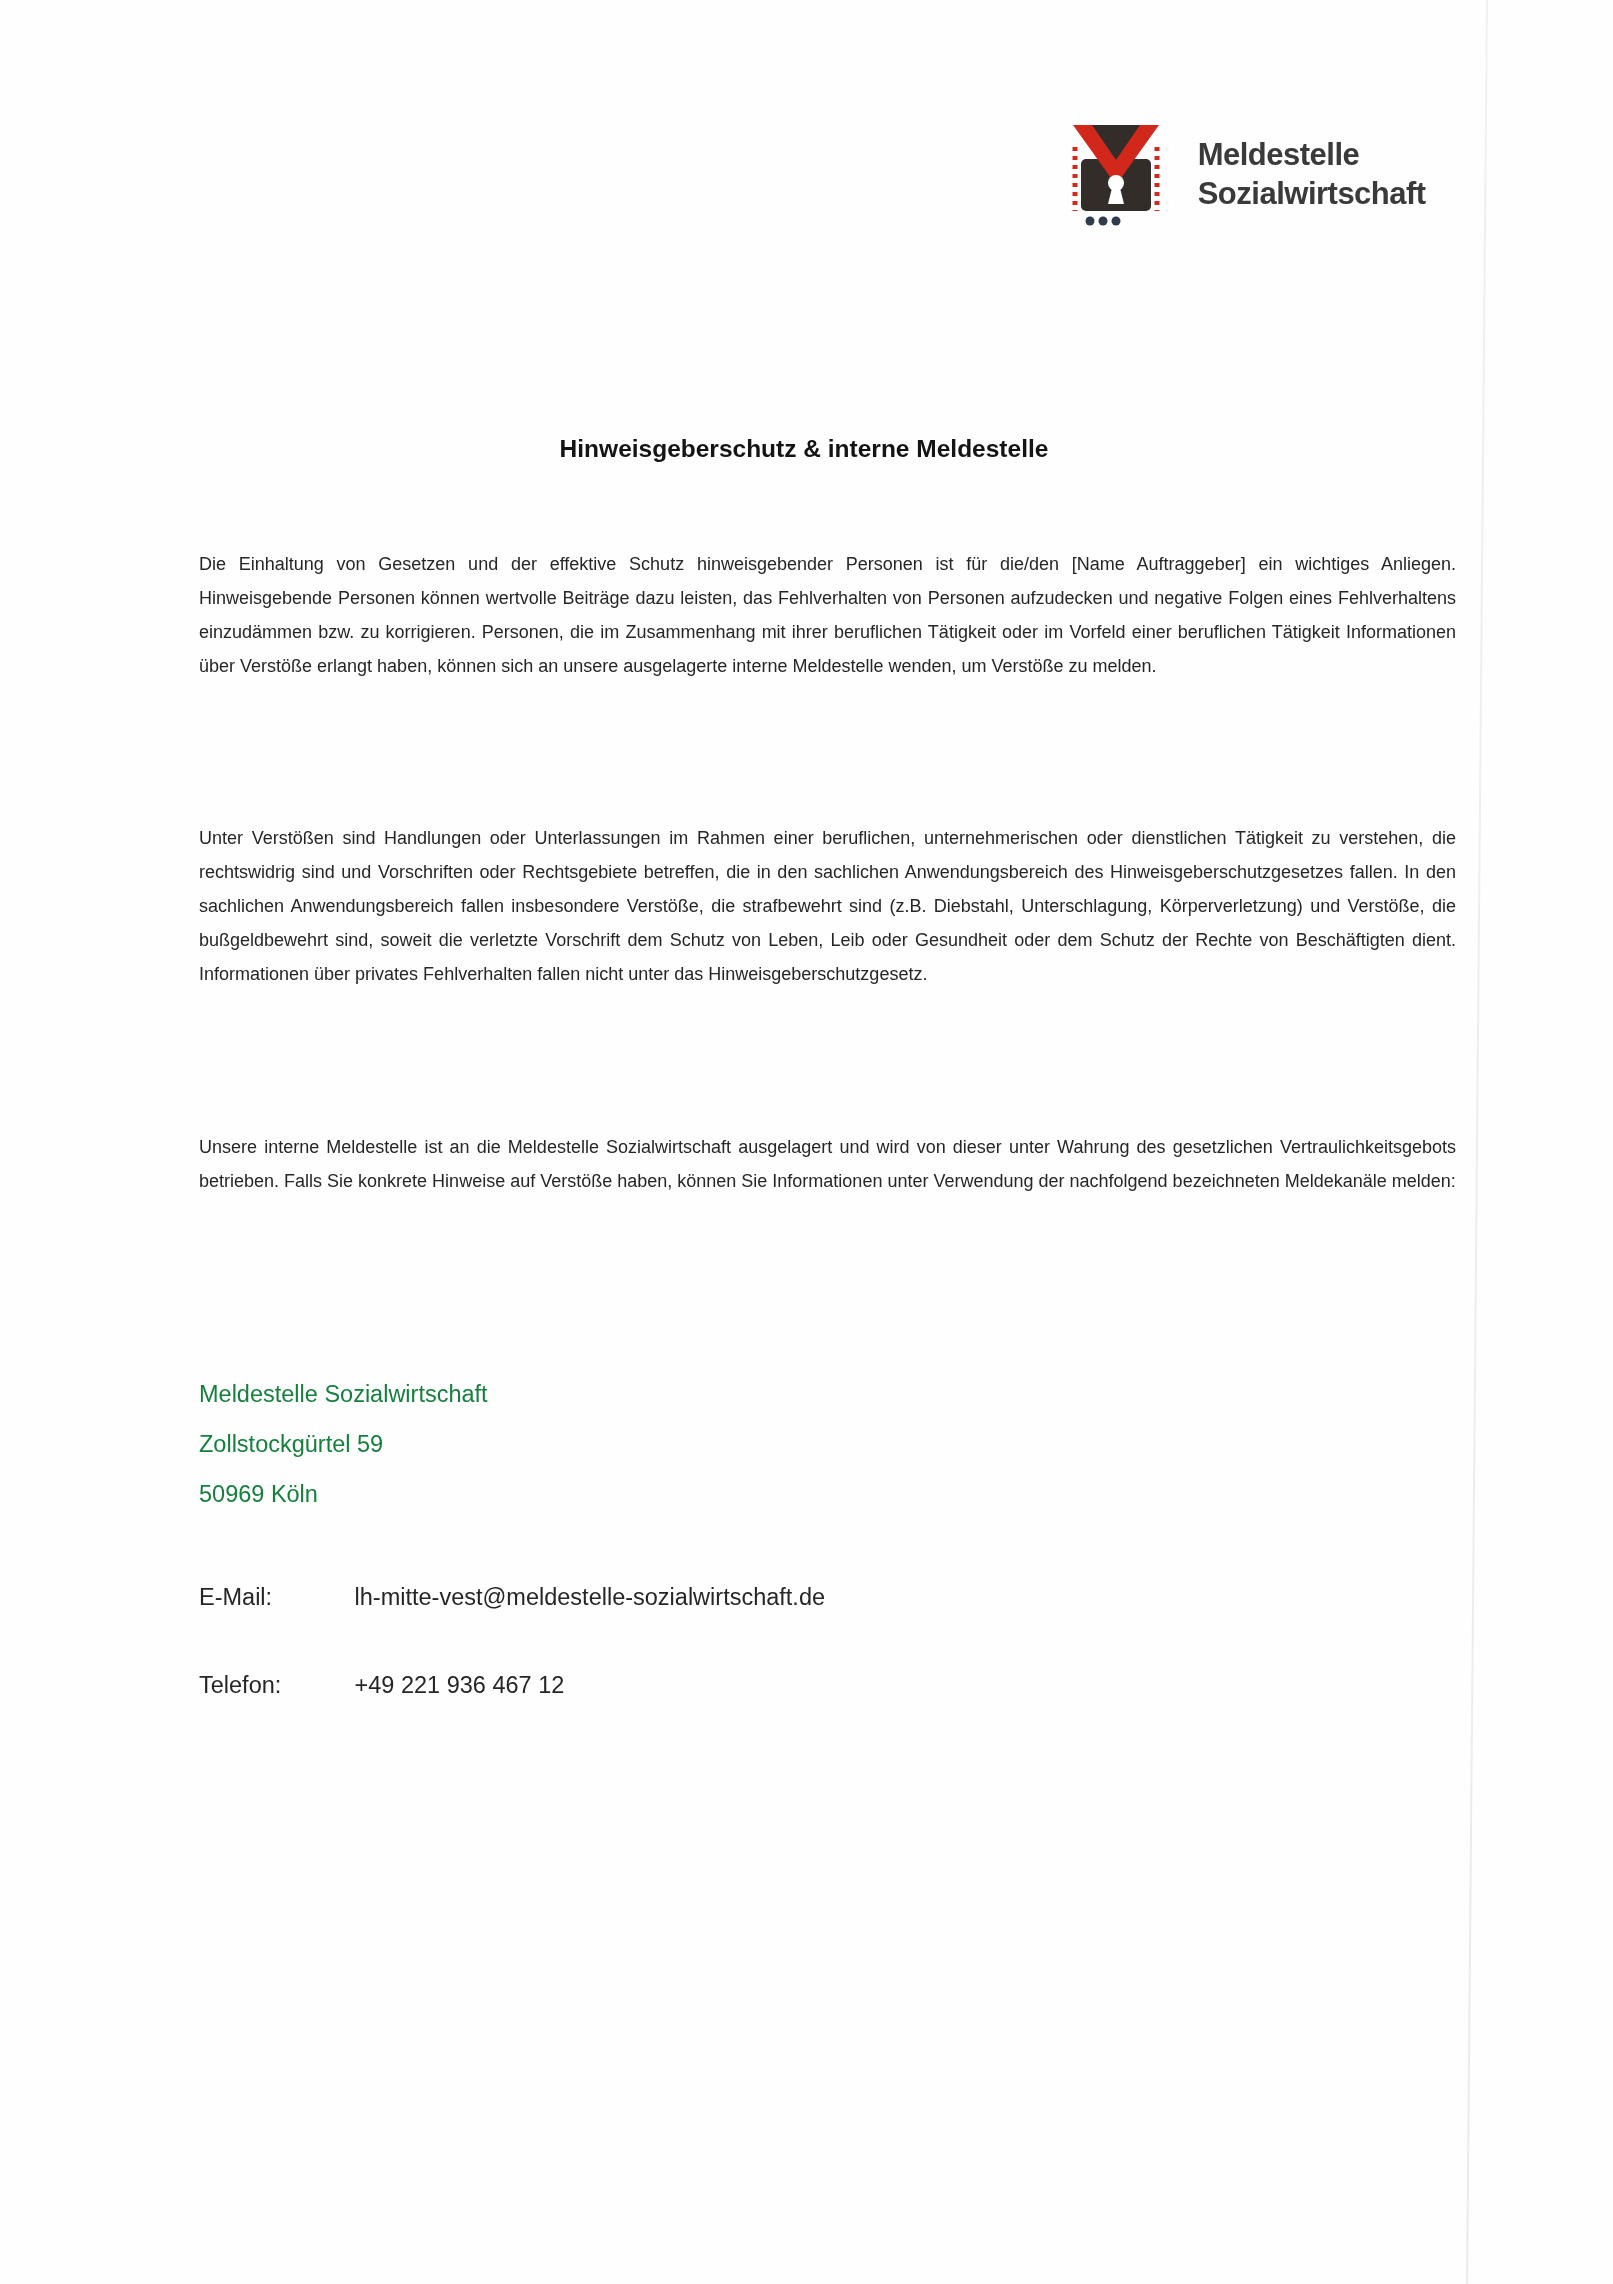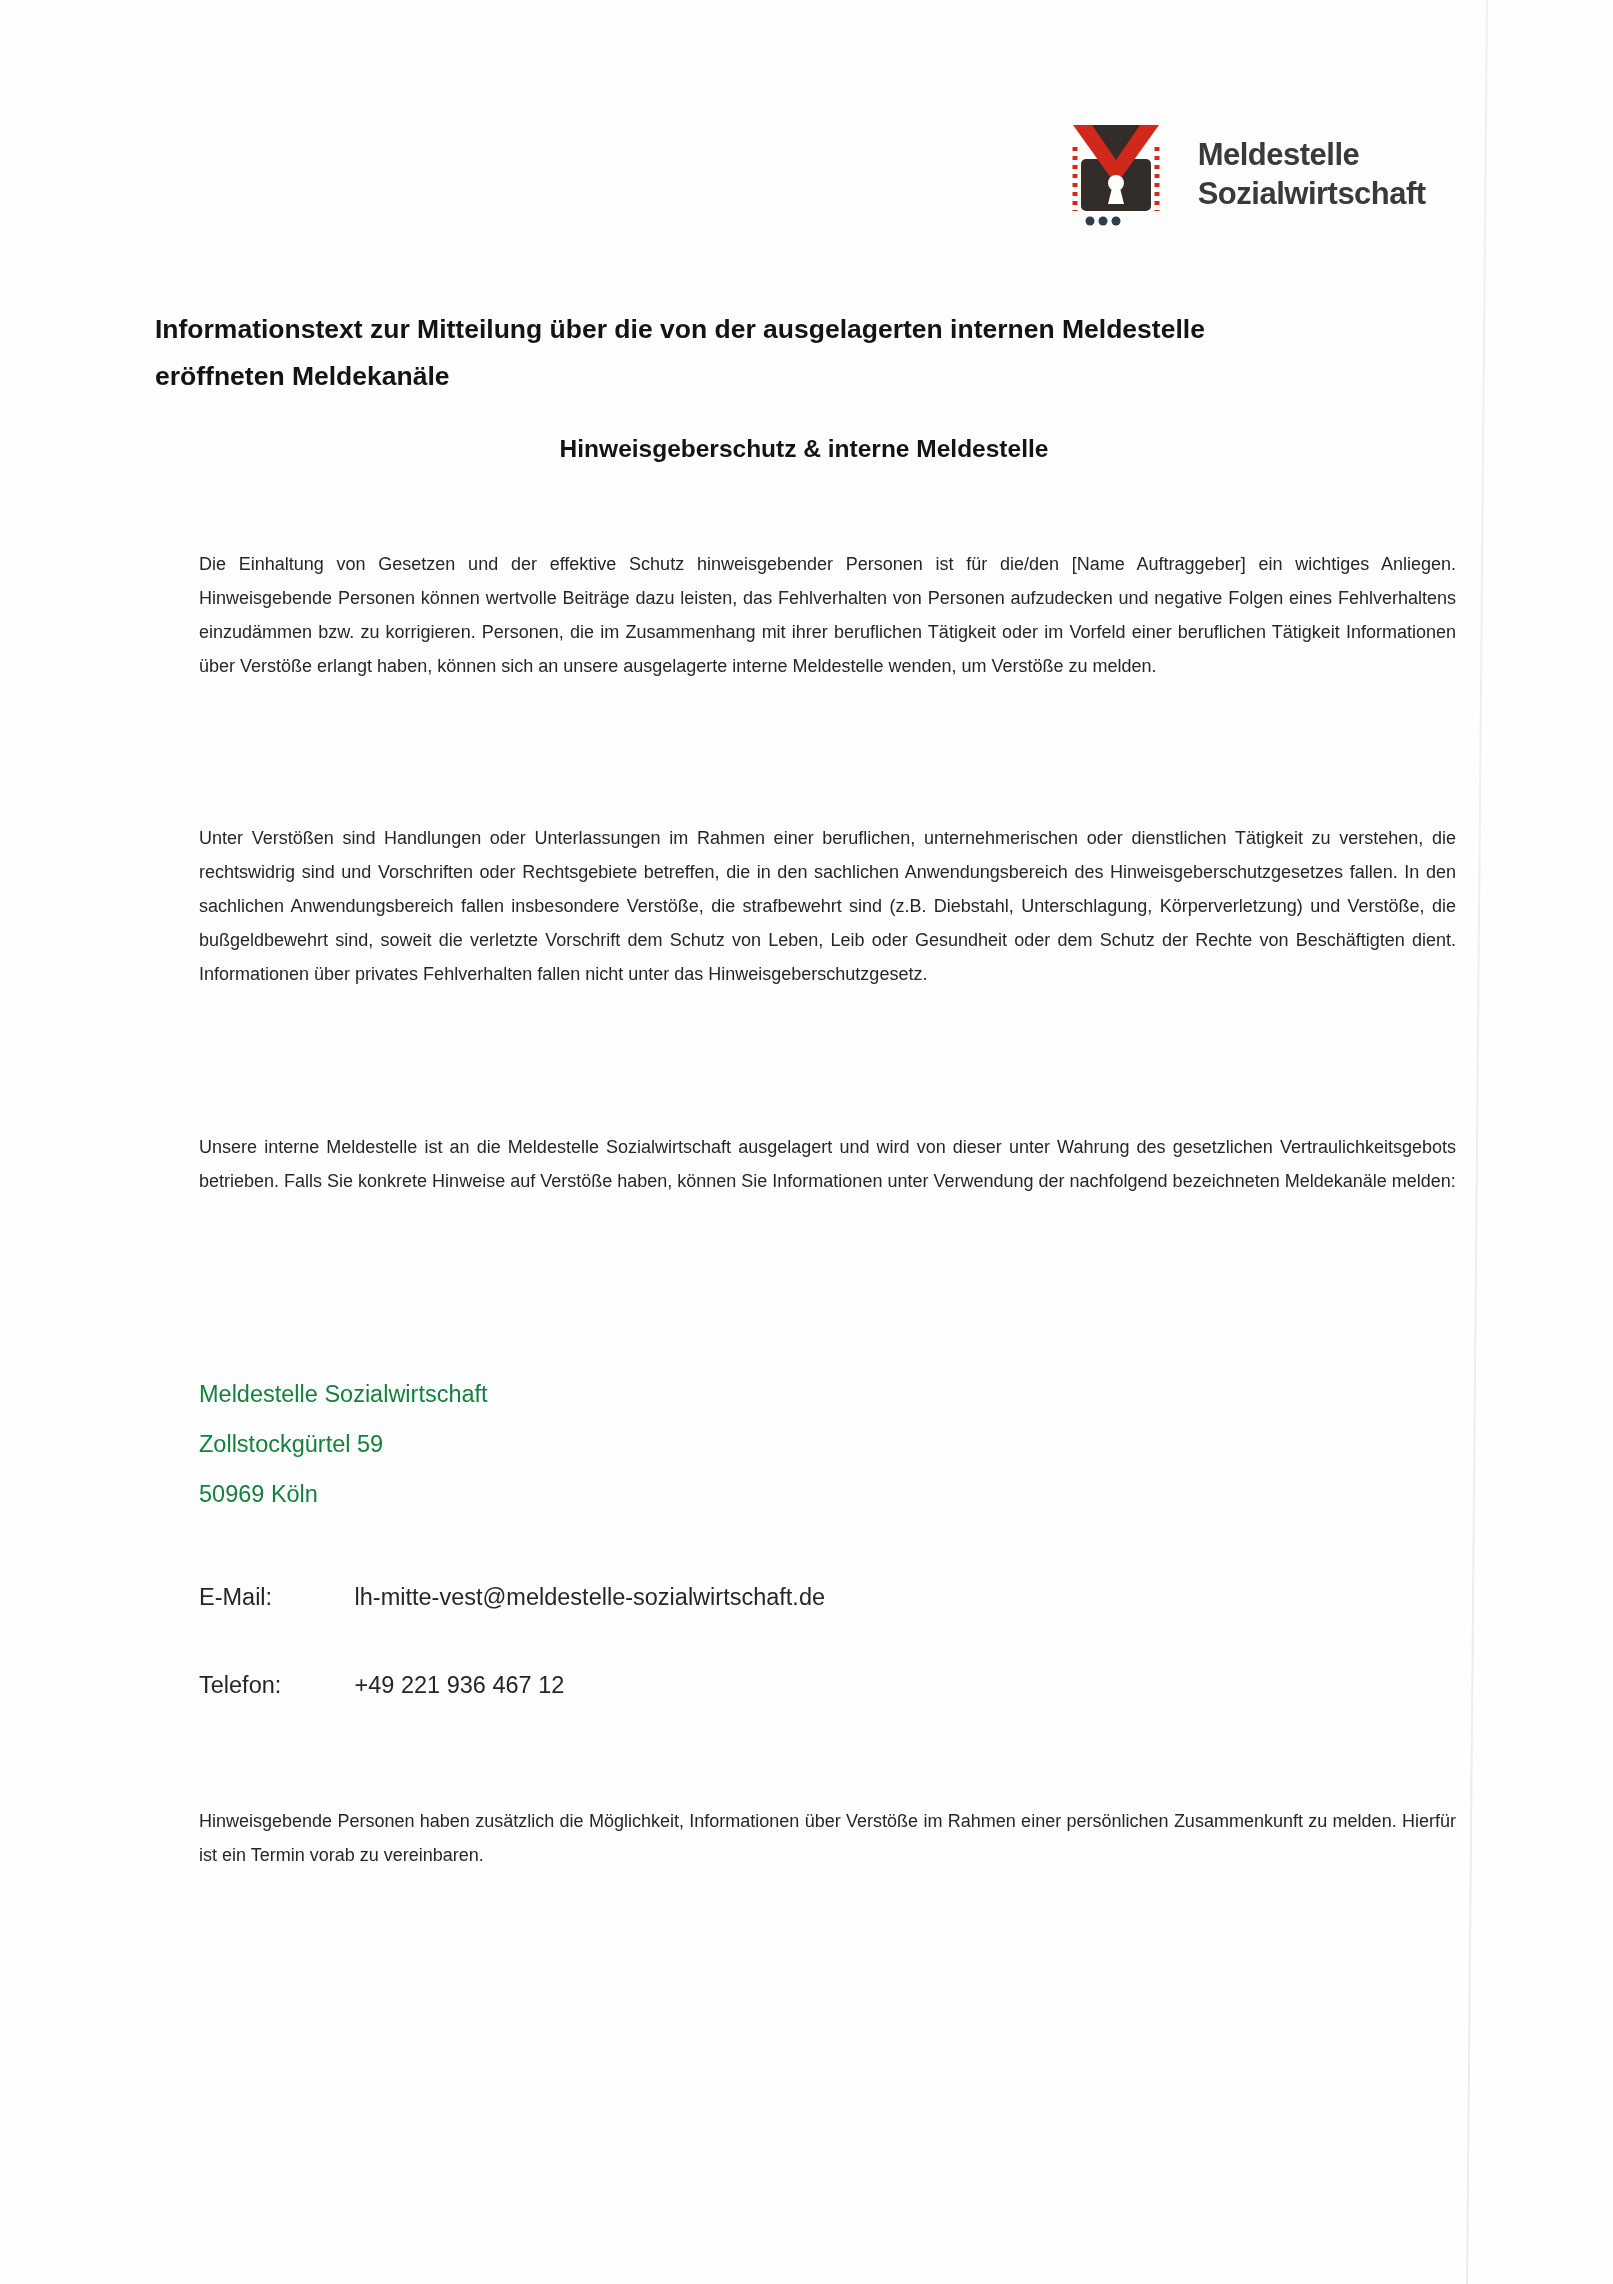--- a/index.html
+++ b/index.html
@@ -138,24 +138,20 @@
       <circle cx="19" cy="98" r="4.5" fill="#2e3c4c"></circle>
       <circle cx="32" cy="98" r="4.5" fill="#2e3c4c"></circle>
       <circle cx="45" cy="98" r="4.5" fill="#2e3c4c"></circle>
     </svg>
     <div class="logo-text">
       <div>Meldestelle</div>
       <div>Sozialwirtschaft</div>
     </div>
   </header>
 
-  <h1 class="title">
-    <span>Informationstext zur Mitteilung über die von der ausgelagerten internen Meldestelle</span>
-    <span>eröffneten Meldekanäle</span>
-  </h1>
 
   <h2 class="subtitle">Hinweisgeberschutz &amp; interne Meldestelle</h2>
 
   <p class="body justify para-1">Die Einhaltung von Gesetzen und der effektive Schutz hinweisgebender Personen ist für die/den [Name Auftraggeber] ein wichtiges Anliegen. Hinweisgebende Personen können wertvolle Beiträge dazu leisten, das Fehlverhalten von Personen aufzudecken und negative Folgen eines Fehlverhaltens einzudämmen bzw. zu korrigieren. Personen, die im Zusammenhang mit ihrer beruflichen Tätigkeit oder im Vorfeld einer beruflichen Tätigkeit Informationen über Verstöße erlangt haben, können sich an unsere ausgelagerte interne Meldestelle wenden, um Verstöße zu melden.</p>
   <p class="body justify para-2">Unter Verstößen sind Handlungen oder Unterlassungen im Rahmen einer beruflichen, unternehmerischen oder dienstlichen Tätigkeit zu verstehen, die rechtswidrig sind und Vorschriften oder Rechtsgebiete betreffen, die in den sachlichen Anwendungsbereich des Hinweisgeberschutzgesetzes fallen. In den sachlichen Anwendungsbereich fallen insbesondere Verstöße, die strafbewehrt sind (z.B. Diebstahl, Unterschlagung, Körperverletzung) und Verstöße, die bußgeldbewehrt sind, soweit die verletzte Vorschrift dem Schutz von Leben, Leib oder Gesundheit oder dem Schutz der Rechte von Beschäftigten dient. Informationen über privates Fehlverhalten fallen nicht unter das Hinweisgeberschutzgesetz.</p>
   <p class="body justify para-3">Unsere interne Meldestelle ist an die Meldestelle Sozialwirtschaft ausgelagert und wird von dieser unter Wahrung des gesetzlichen Vertraulichkeitsgebots betrieben. Falls Sie konkrete Hinweise auf Verstöße haben, können Sie Informationen unter Verwendung der nachfolgend bezeichneten Meldekanäle melden:</p>
 
 
   <div class="address">
     <p>Meldestelle Sozialwirtschaft</p>
@@ -167,16 +163,15 @@
     <span class="kv-label">E-Mail:</span>
     <span class="kv-value">lh-mitte-vest@meldestelle-sozialwirtschaft.de</span>
   </div>
 
   <div class="kv phone-row">
     <span class="kv-label">Telefon:</span>
     <span class="kv-value">+49 221 936 467 12</span>
   </div>
 
 
-  <p class="body justify closing">Hinweisgebende Personen haben zusätzlich die Möglichkeit, Informationen über Verstöße im Rahmen einer persönlichen Zusammenkunft zu melden. Hierfür ist ein Termin vorab zu vereinbaren.</p>
 
 </div>
 
 
 </body></html>

